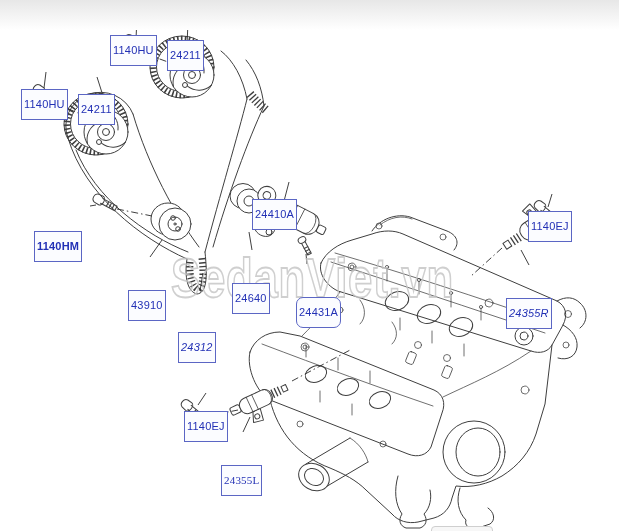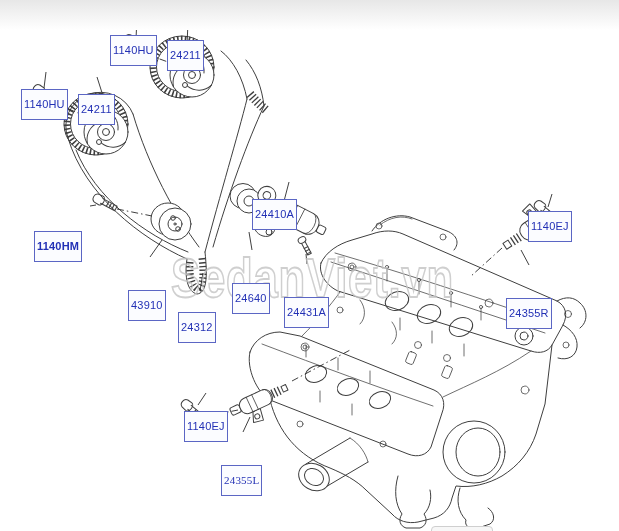--- a/index.html
+++ b/index.html
@@ -30,23 +30,23 @@
     position:absolute;
     font:11px/13px "Liberation Sans",sans-serif;
     color:var(--label-text,#2230b5);
     border:1px solid var(--label-border,#5b66c4);
     background:var(--label-bg,#fbfcff);
     padding:8px 2px;letter-spacing:.2px;white-space:nowrap;cursor:pointer;margin-top:32px;
   }
   .lbl0{left:110px;top:3px;}   .lbl1{left:167px;top:8px;}
   .lbl2{left:21px;top:57px;}   .lbl3{left:78px;top:62px;}
   .lbl4{left:34px;top:199px;font-weight:bold;}  .lbl5{left:128px;top:258px;}
-  .lbl6{left:178px;top:280px;} .lbl7{left:232px;top:251px;}
-  .lbl8{left:252px;top:167px;} .lbl9{left:284px;top:265px;}
-  .lbl10{left:528px;top:179px;}.lbl11{left:506px;top:266px;}
+  .lbl6{left:178px;top:300px;font-style:italic;} .lbl7{left:232px;top:251px;}
+  .lbl8{left:252px;top:167px;} .lbl9{left:296px;top:265px;border-radius:7px;}
+  .lbl10{left:528px;top:179px;}.lbl11{left:506px;top:266px;font-style:italic;}
   .lbl12{left:184px;top:379px;}.lbl13{left:221px;top:433px;font-family:Liberation Serif, serif;}
   .bottom-button{
     position:absolute;left:431px;top:526px;width:60px;height:14px;
     border:1px solid #cfcfcf;background:#f7f7f7;border-radius:4px;
   }
 </style>
 </head>
 <body>
 
 <div class="canvas">

